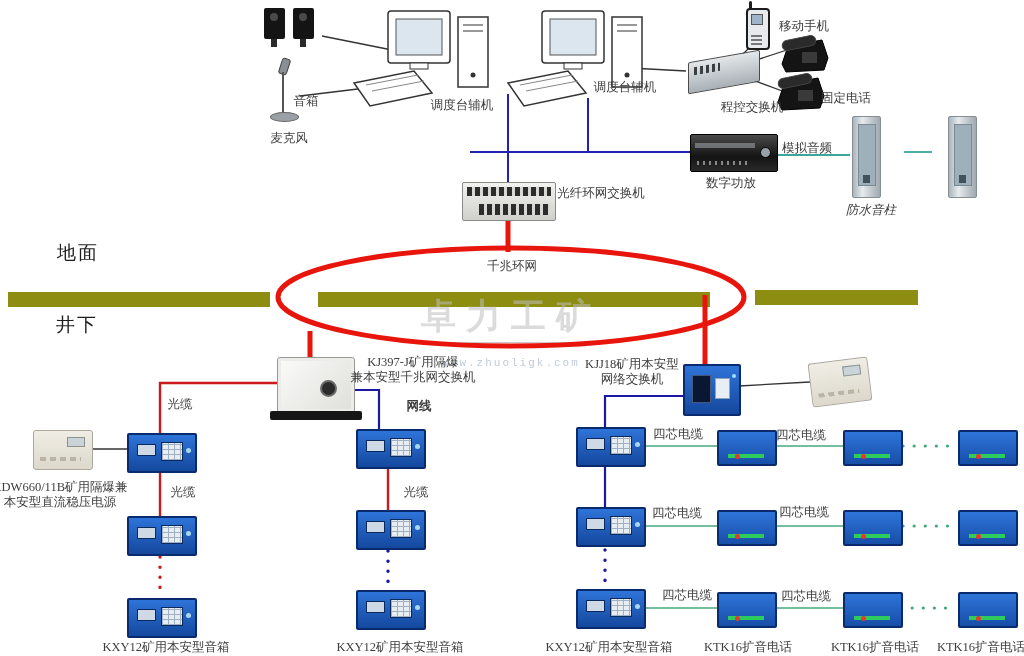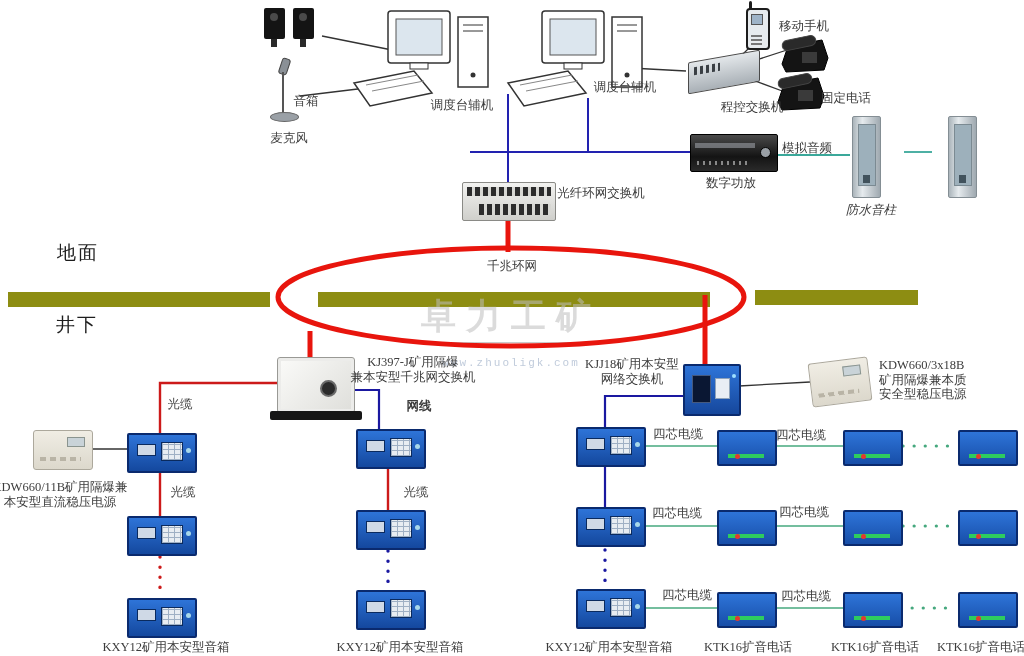--- a/index.html
+++ b/index.html
@@ -349,25 +349,20 @@
 
   <div class="lbl multi" style="left:413px;top:355px;">
     <div>KJ397-J矿用隔爆</div>
     <div>兼本安型千兆网交换机</div>
   </div>
   <div class="lbl" style="left:419px;top:399px;font-weight:bold;">网线</div>
   <div class="lbl multi" style="left:632px;top:357px;">
     <div>KJJ18矿用本安型</div>
     <div>网络交换机</div>
   </div>
-  <div class="lbl left multi" style="left:879px;top:358px;text-align:left;">
-    <div>KDW660/3x18B</div>
-    <div>矿用隔爆兼本质</div>
-    <div>安全型稳压电源</div>
-  </div>
   <div class="lbl multi" style="left:60px;top:480px;">
     <div>KDW660/11B矿用隔爆兼</div>
     <div>本安型直流稳压电源</div>
   </div>
 
   <div class="lbl" style="left:180px;top:397px;">光缆</div>
   <div class="lbl" style="left:183px;top:485px;">光缆</div>
   <div class="lbl" style="left:416px;top:485px;">光缆</div>
 
   <div class="lbl" style="left:678px;top:427px;">四芯电缆</div>

